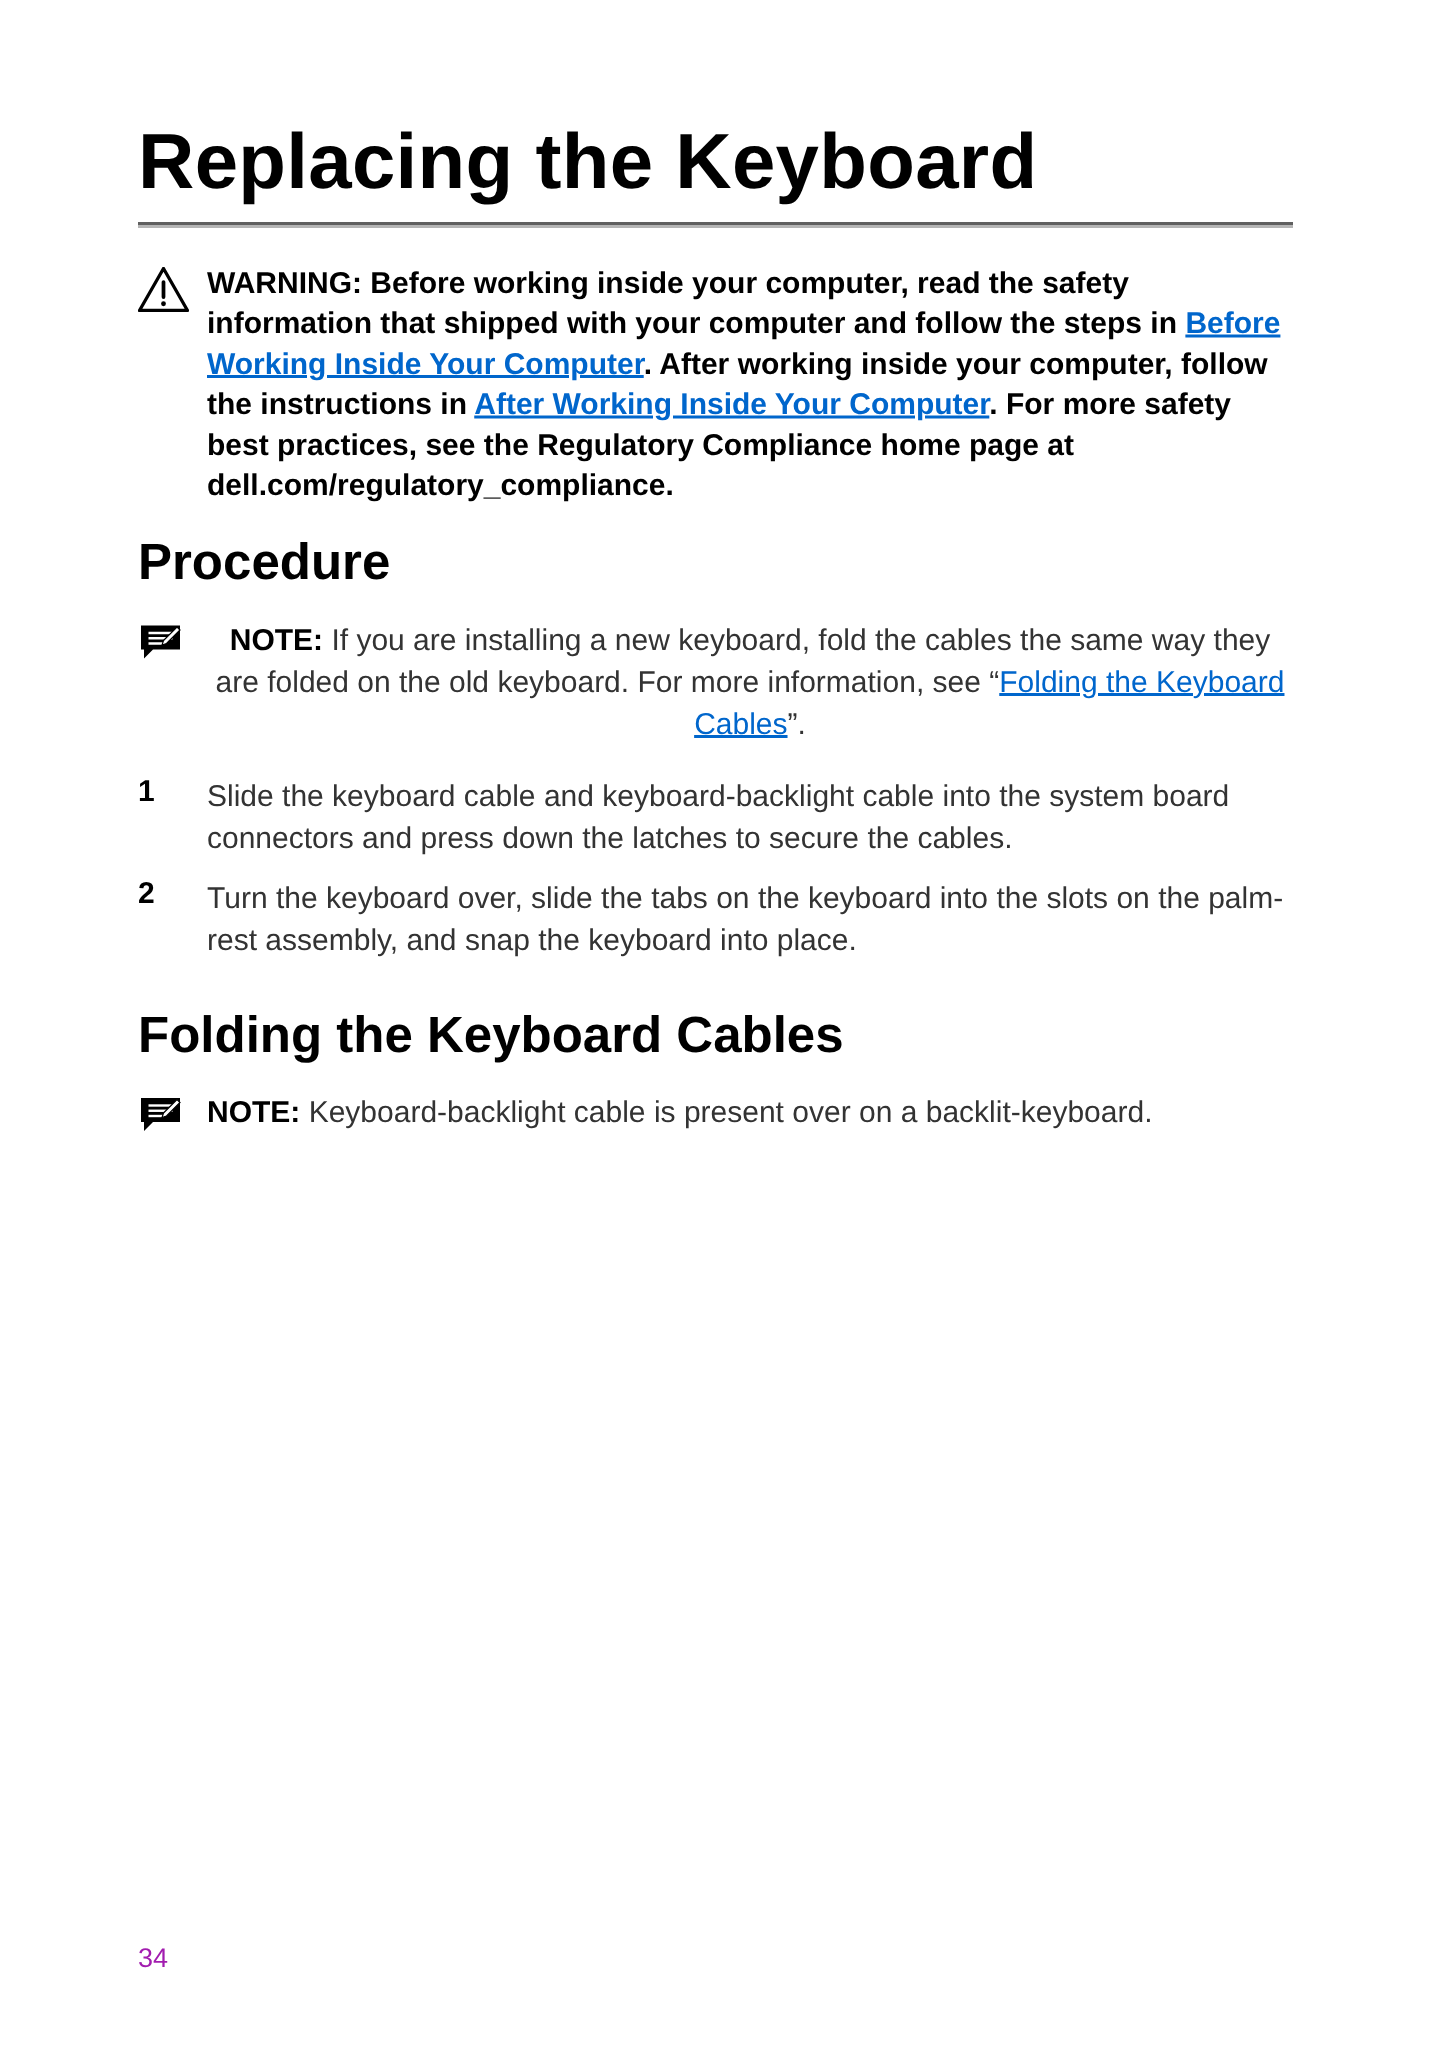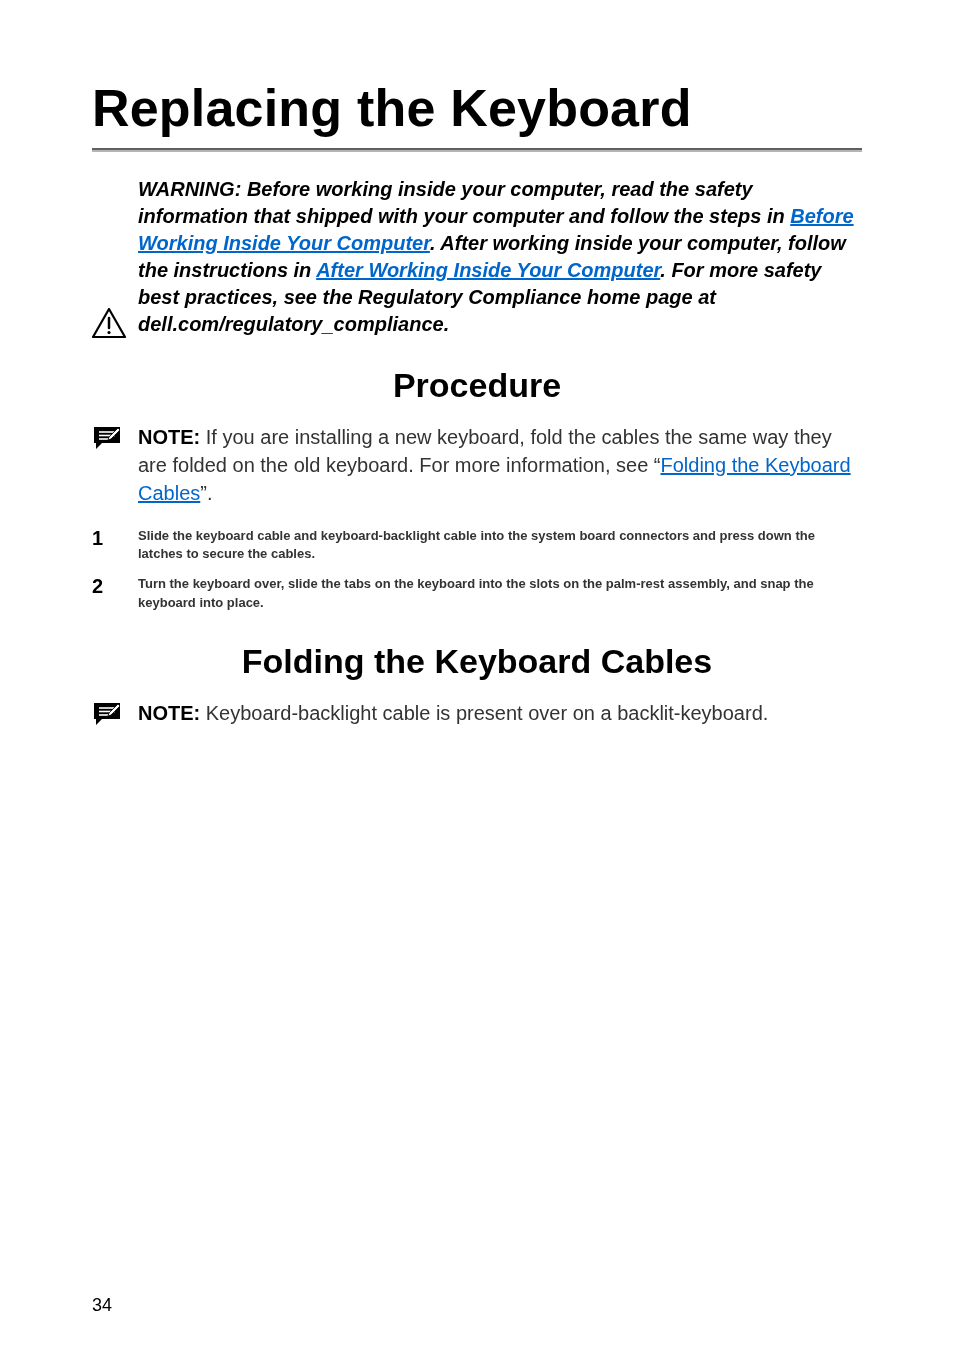--- a/index.html
+++ b/index.html
@@ -23,41 +23,40 @@
       background: linear-gradient(to bottom, #606060 0%, #606060 50%, #b5b5b5 50%, #b5b5b5 100%);
       margin-bottom: 24px;
     }
     .icon-cell {
       width: 46px;
       vertical-align: top;
       padding-top: 2px;
     }
     .warn-block {
       display: flex;
-      align-items: flex-end;
-      margin-bottom: 28px;
-      font-style: italic;
+      align-items: flex-start;
+      margin-bottom: 18px;
     }
     .warn-block .icon-cell { flex: 0 0 46px; }
     .warn-text {
       font-size: 20px;
       line-height: 1.35;
       font-weight: 700;
     }
     .warn-text .link { color: #0066cc; text-decoration: underline; }
     h2.section {
       font-size: 34px;
       font-weight: 700;
       margin-bottom: 18px;
-      text-align: center;
     }
     .note-block {
       display: flex;
       align-items: flex-start;
       margin-bottom: 20px;
+      text-align: center;
     }
     .note-block .icon-cell { flex: 0 0 46px; }
     .note-text {
       font-size: 20px;
       line-height: 1.4;
       font-weight: 400;
       color: #333;
     }
     .note-text .bold { font-weight: 700; color: #000; }
     .note-text .link { color: #0066cc; text-decoration: underline; }
@@ -69,31 +68,30 @@
       display: flex;
       align-items: flex-start;
       margin-bottom: 12px;
     }
     ol.steps .num {
       flex: 0 0 46px;
       font-weight: 700;
       font-size: 20px;
     }
     ol.steps .step-text {
-      font-size: 13px;
+      font-size: 20px;
       line-height: 1.4;
       color: #333;
-      font-weight: bold;
     }
     .page-number {
       position: absolute;
       bottom: 50px;
       left: 92px;
       font-size: 18px;
-      color: #000000;
+      color: #a21caf;
     }
     
     .warn-icon svg { width: 34px; height: 30px; display: block; }
     .note-icon svg { width: 30px; height: 26px; display: block; }
   </style>
 </head>
 <body>
 
 <h1 class="title">Replacing the Keyboard</h1>
 <div class="title-underline"></div>

